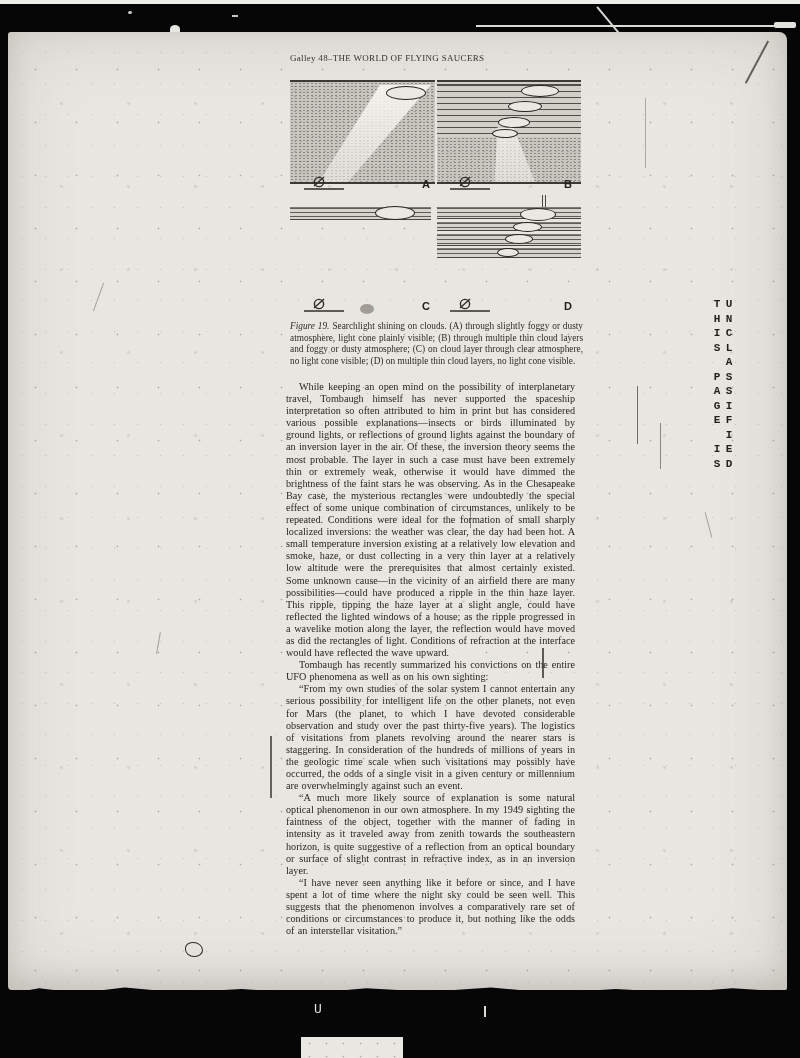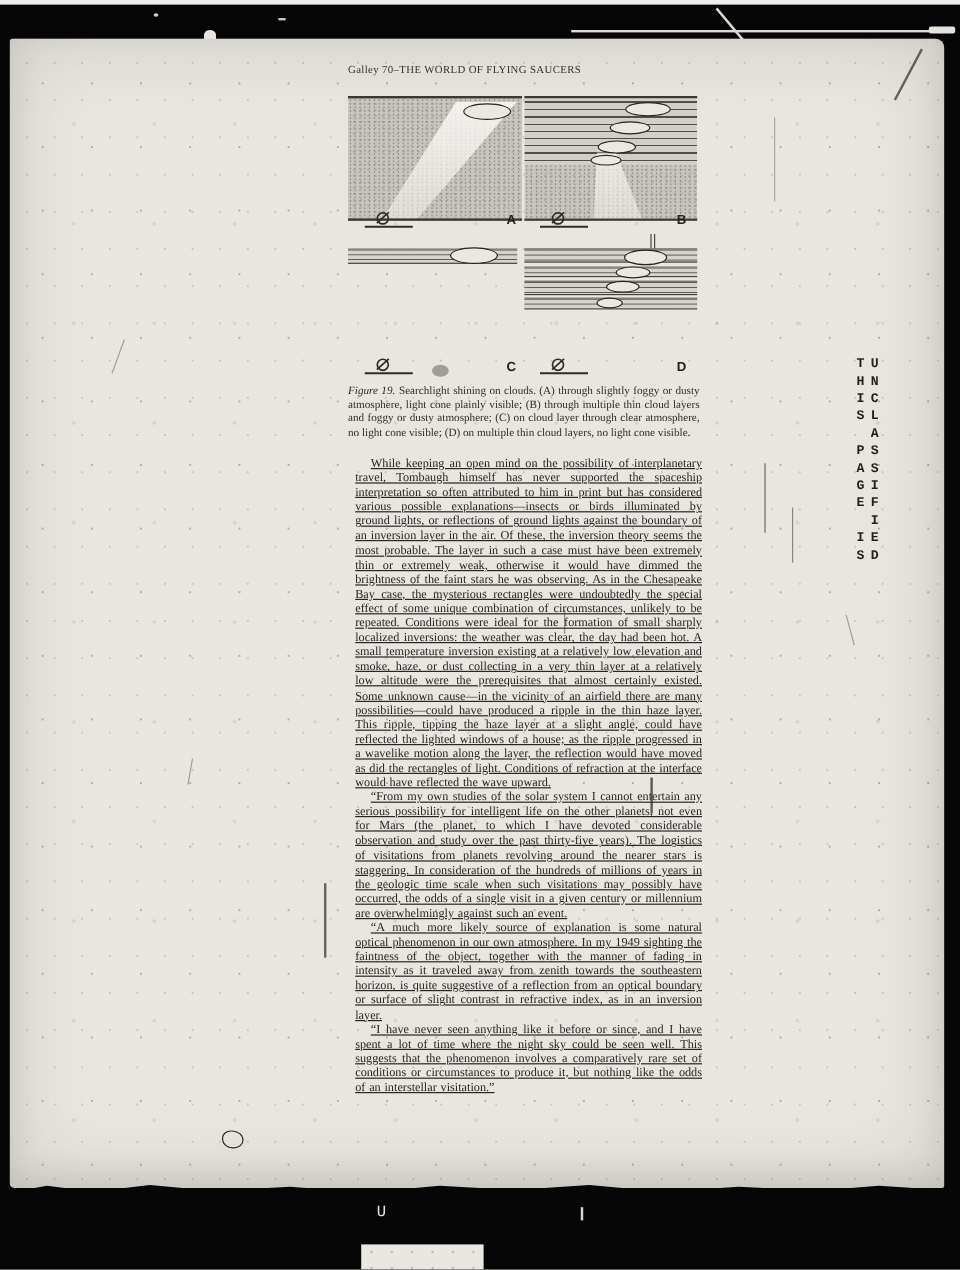--- a/index.html
+++ b/index.html
@@ -63,21 +63,21 @@
   .cband{position:absolute;background-color:#d6d3cd;
     background-image:repeating-linear-gradient(to bottom, rgba(45,42,38,0.7) 0 1px, transparent 1px 4px);
     border-top:1px solid rgba(50,47,42,0.55);border-bottom:1px solid rgba(50,47,42,0.55);box-sizing:border-box;}
   .plabel{position:absolute;font-family:"Liberation Sans", sans-serif;font-weight:bold;font-size:11px;color:#222019;}
   .slight{position:absolute;}
   .dtick{position:absolute;width:1px;height:12px;background:#4a4742;}
 
   
   .caption{position:absolute;left:282px;top:289px;width:293px;font-size:9.3px;line-height:11.6px;text-align:justify;color:#2e2c29;}
   .cap-lead{font-style:italic;padding-right:3px;}
-  .article{position:absolute;left:288px;top:349px;width:289px;font-size:10.2px;line-height:12.1px;text-align:justify;word-spacing:0.6px;color:#282623;text-decoration:underline;}
+  .article{position:absolute;left:278px;top:349px;width:289px;font-size:10.2px;line-height:12.1px;text-align:justify;word-spacing:0.6px;color:#282623;}
   .article p{margin:0;text-indent:13px;}
 
   
   .stamp{
     position:absolute;left:703px;top:266px;height:344px;width:22px;
     writing-mode:vertical-lr;text-orientation:upright;
     font-family:"Liberation Mono", monospace;font-weight:bold;
     font-size:11px;letter-spacing:2.5px;color:#201f1d;
   }
 
@@ -112,21 +112,21 @@
 <div class="band-top"></div>
 <div class="band-line"></div>
 <div class="band-blob"></div>
 <div class="band-speck1"></div>
 <div class="band-speck2"></div>
 <div class="band-bump"></div>
 <div class="band-slash"></div>
 
 <div class="page">
 
-  <div class="galley">Galley 70–THE WORLD OF FLYING SAUCERS</div>
+  <div class="galley">Galley 48–THE WORLD OF FLYING SAUCERS</div>
 
   <div>
 
     <div class="panelA stipple">
       <div class="beam beam-a"></div>
       <div class="ellipse" style="left:96px;top:4px;width:40px;height:14px;"></div>
     </div>
 
     <div class="panelB">
       <div class="b-stripes"></div>
@@ -176,20 +176,21 @@
       <circle cx="17" cy="8" r="4.6" fill="none" stroke="#2e2c29" stroke-width="1.4"></circle>
       <line x1="12" y1="12" x2="22" y2="3" stroke="#2e2c29" stroke-width="1.4"></line>
     </svg>
     <div class="plabel" style="left:556px;top:268px;">D</div>
   </div>
 
   <div class="caption"><i class="cap-lead">Figure 19.</i><span>Searchlight shining on clouds. (A) through slightly foggy or dusty atmosphere, light cone plainly visible; (B) through multiple thin cloud layers and foggy or dusty atmosphere; (C) on cloud layer through clear atmosphere, no light cone visible; (D) on multiple thin cloud layers, no light cone visible.</span></div>
 
   <div class="article">
     <p>While keeping an open mind on the possibility of interplanetary travel, Tombaugh himself has never supported the spaceship interpretation so often attributed to him in print but has considered various possible explanations—insects or birds illuminated by ground lights, or reflections of ground lights against the boundary of an inversion layer in the air. Of these, the inversion theory seems the most probable. The layer in such a case must have been extremely thin or extremely weak, otherwise it would have dimmed the brightness of the faint stars he was observing. As in the Chesapeake Bay case, the mysterious rectangles were undoubtedly the special effect of some unique combination of circumstances, unlikely to be repeated. Conditions were ideal for the formation of small sharply localized inversions: the weather was clear, the day had been hot. A small temperature inversion existing at a relatively low elevation and smoke, haze, or dust collecting in a very thin layer at a relatively low altitude were the prerequisites that almost certainly existed. Some unknown cause—in the vicinity of an airfield there are many possibilities—could have produced a ripple in the thin haze layer. This ripple, tipping the haze layer at a slight angle, could have reflected the lighted windows of a house; as the ripple progressed in a wavelike motion along the layer, the reflection would have moved as did the rectangles of light. Conditions of refraction at the interface would have reflected the wave upward.</p>
+    <p>Tombaugh has recently summarized his convictions on the entire UFO phenomena as well as on his own sighting:</p>
     <p>“From my own studies of the solar system I cannot entertain any serious possibility for intelligent life on the other planets, not even for Mars (the planet, to which I have devoted considerable observation and study over the past thirty-five years). The logistics of visitations from planets revolving around the nearer stars is staggering. In consideration of the hundreds of millions of years in the geologic time scale when such visitations may possibly have occurred, the odds of a single visit in a given century or millennium are overwhelmingly against such an event.</p>
     <p>“A much more likely source of explanation is some natural optical phenomenon in our own atmosphere. In my 1949 sighting the faintness of the object, together with the manner of fading in intensity as it traveled away from zenith towards the southeastern horizon, is quite suggestive of a reflection from an optical boundary or surface of slight contrast in refractive index, as in an inversion layer.</p>
     <p>“I have never seen anything like it before or since, and I have spent a lot of time where the night sky could be seen well. This suggests that the phenomenon involves a comparatively rare set of conditions or circumstances to produce it, but nothing like the odds of an interstellar visitation.”</p>
   </div>
 
   <div class="stamp">THIS PAGE IS UNCLASSIFIED</div>
 
   <div class="art a-diag1"></div>
   <div class="art a-v1"></div>
   <div class="art a-v2"></div>

